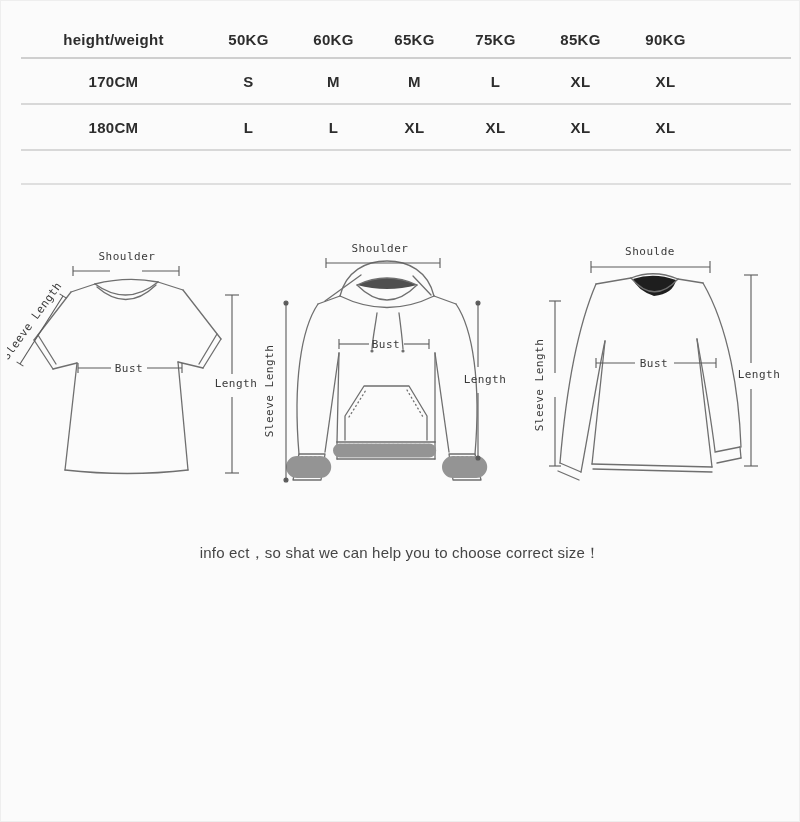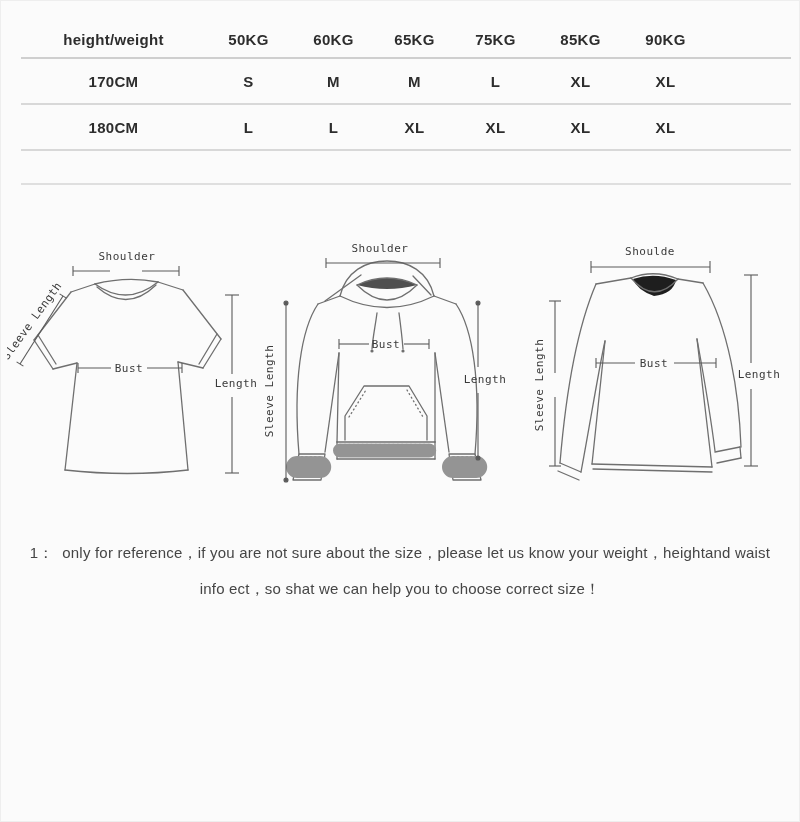--- a/index.html
+++ b/index.html
@@ -232,17 +232,16 @@
           <path d="M231,233 H245"></path>
       </g>
       <text x="137" y="22" text-anchor="middle">Shoulde</text>
       <text transform="translate(30,152) rotate(-90)" text-anchor="middle">Sleeve Length</text>
       <text x="141" y="134" text-anchor="middle">Bust</text>
       <text x="246" y="145" text-anchor="middle">Length</text>
     </svg>
   </div>
 
   <div class="notes">
-    <p class="note">1：  only for reference，if you are not sure about the size，please let us know your weight，heightand waist</p>
     <p class="note">info ect，so shat we can help you to choose correct size！</p>
   </div>
 
 </div>
 
 </body></html>

